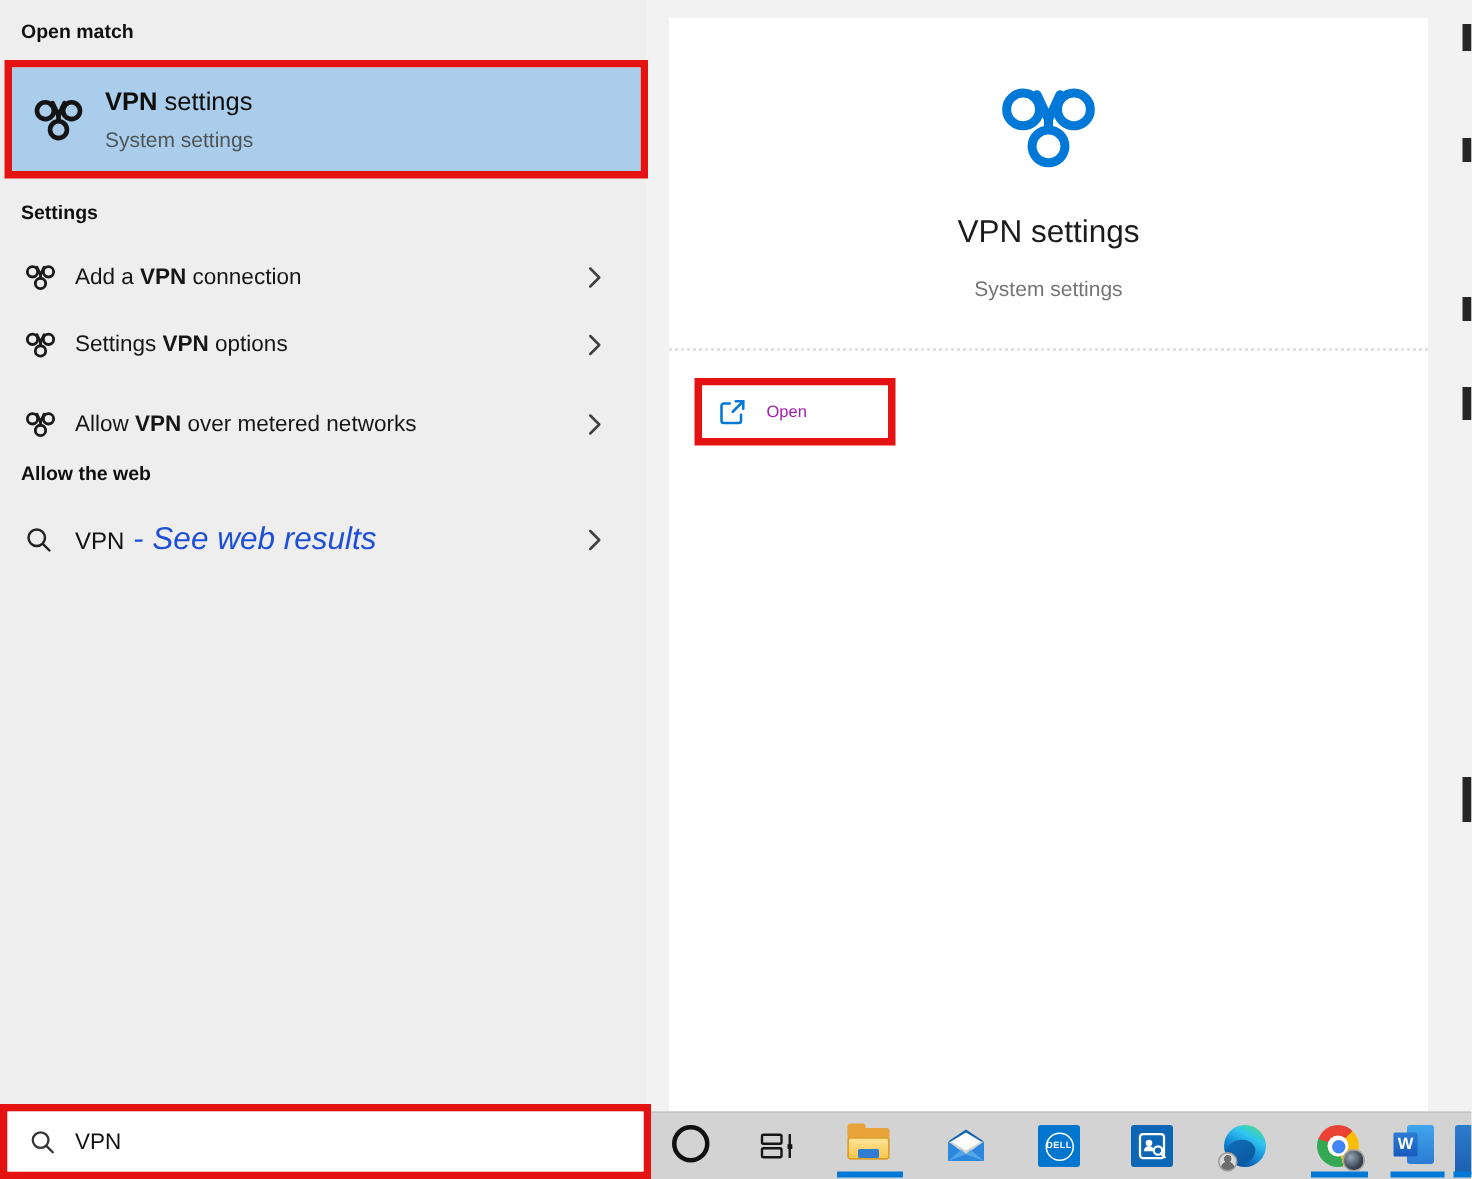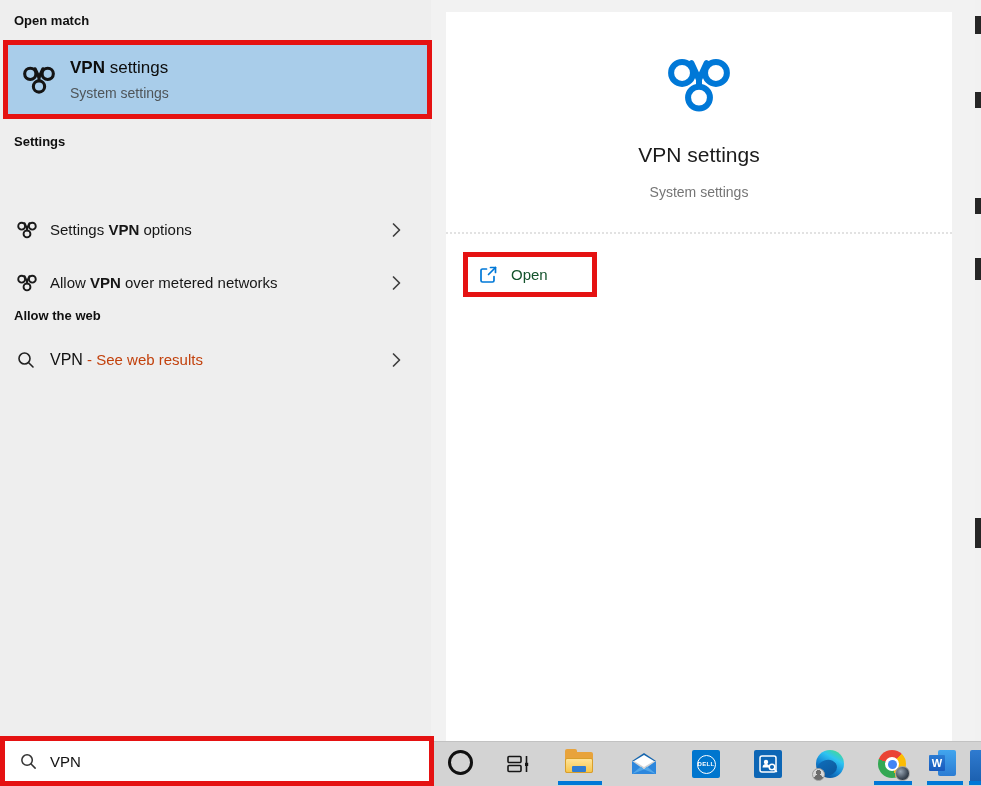--- a/index.html
+++ b/index.html
@@ -27,42 +27,42 @@
   .best-sub { position:absolute; left:62px; top:40px; font-size:14px; color:#4f5559; }
   .b { font-weight:700; }
 
   .result-row { left:0; width:431px; height:45px; display:flex; align-items:center; }
   .row-icon { position:absolute; left:16px; top:50%; transform:translateY(-50%); display:flex; }
   .row-text { position:absolute; left:50px; font-size:15px; color:#161616; white-space:nowrap; }
   .row-chevron { position:absolute; left:390px; top:50%; transform:translateY(-50%); display:flex; }
   #row-add { top:162px; } #row-adv { top:207px; } #row-allow { top:260px;text-align:right; }
   #row-web { top:337px; height:46px; }
   .web-query { font-size:16px; color:#111; }
-  .web-suffix { font-size:15px; color:#c2410c; }
+  .web-suffix { font-size:21px; color:#1d4ed8;font-style:italic; }
 
   
   #search-box { left:0; top:736px; width:434px; height:50px; }
   .search-fill { position:absolute; inset:0; background:#ffffff; display:flex; align-items:center; }
   .search-fill svg { margin-left:14px; }
   #search-input {
     border:none; outline:none; background:transparent;
     font-family:"Liberation Sans", sans-serif;
     font-size:15px; color:#111; margin-left:12px; width:330px;
   }
 
   
   .preview-pane { left:446px; top:12px; width:506px; height:729px; background:#ffffff; }
   .preview-icon { left:0; right:0; top:38px; display:flex; justify-content:center; }
   .preview-title { left:0; right:0; top:131px; text-align:center; font-size:21px; color:#1b1b1b; }
   .preview-sub { left:0; right:0; top:172px; text-align:center; font-size:14px; color:#757575; }
   .preview-divider { left:0; top:220px; width:506px; border-top:2px dotted #e2e2e2; }
   #open-box { left:463px; top:252px; width:134px; height:45px; }
   .open-fill { position:absolute; inset:0; background:#fff; display:flex; align-items:center; }
   .open-fill svg { margin-left:10px; }
-  .open-label { margin-left:13px; font-size:15px; color:#14532d; }
+  .open-label { margin-left:13px; font-size:11px; color:#a21caf; }
 
   
   .edge-strip { left:975px; top:0; width:6px; height:741px; background:#f1f1f1; }
   .edge-dash { position:absolute; left:0; width:6px; background:#262626; }
 
   
   .taskbar { left:431px; top:741px; width:550px; height:45px; background:#d3d3d3; border-top:1px solid #c2c2c2; }
   .tb-icon { position:absolute; top:8px; }
   .underline { position:absolute; bottom:1px; height:4px; background:#0078d7; }
 
@@ -140,20 +140,33 @@
             <use href="#vpn-glyph"></use>
           </svg>
       </span>
       <span class="best-title"><span class="b">VPN</span><span> settings</span></span>
       <span class="best-sub">System settings</span>
     </div>
   </div>
 
   <div class="abs section-header" id="settings-header">Settings</div>
 
+  <div class="abs result-row" id="row-add">
+    <span class="row-icon">
+      <svg width="22" height="22" viewBox="0 0 64 64" stroke="#1a1a1a">
+          <use href="#vpn-glyph"></use>
+        </svg>
+      </span>
+    <span class="row-text"><span>Add a </span><span class="b">VPN</span><span> connection</span></span>
+    <span class="row-chevron">
+      <svg width="13" height="20" viewBox="0 0 12 20" stroke="#404040">
+          <use href="#chevron"></use>
+        </svg>
+      </span>
+  </div>
 
   <div class="abs result-row" id="row-adv">
     <span class="row-icon">
       <svg width="22" height="22" viewBox="0 0 64 64" stroke="#1a1a1a">
           <use href="#vpn-glyph"></use>
         </svg>
       </span>
     <span class="row-text"><span>Settings </span><span class="b">VPN</span><span> options</span></span>
     <span class="row-chevron">
       <svg width="13" height="20" viewBox="0 0 12 20" stroke="#404040">

